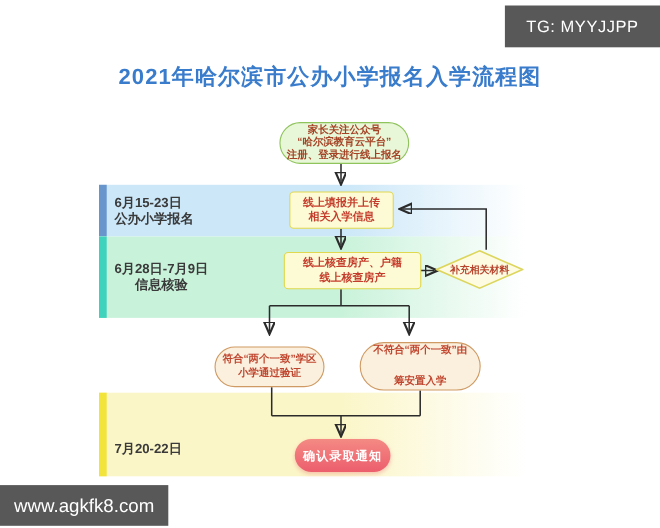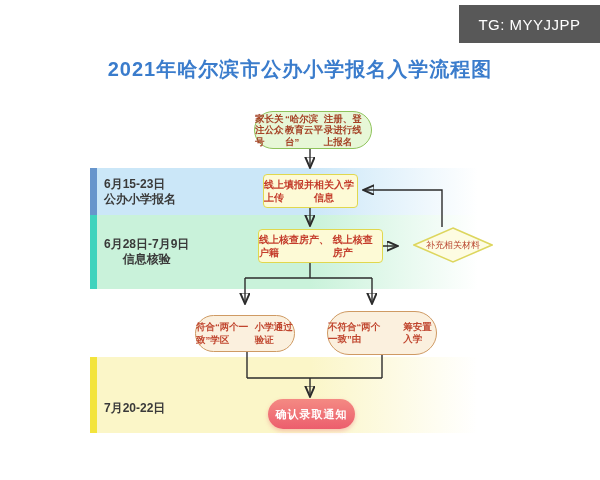--- a/index.html
+++ b/index.html
@@ -27,32 +27,32 @@
   .accent3{background:#f3e43c;}
   .band-text{position:absolute;left:14px;color:#3a3a3a;font-size:12px;font-weight:bold;line-height:15px;}
   .band1 .band-text{top:9px;}
   .band2 .band-text{top:22px;}
   .band3 .band-text{top:44px;}
   
   #connectors{position:absolute;left:0;top:0;z-index:2;}
   #connectors path{fill:none;stroke:#2b2b2b;stroke-width:1.4;}
   
   .node{
-    position:absolute;z-index:3;display:flex;flex-direction:row;
-    align-items:center;justify-content:center;text-align:left;box-sizing:border-box;
+    position:absolute;z-index:3;display:flex;flex-direction:column;
+    align-items:center;justify-content:center;text-align:right;box-sizing:border-box;
   }
   .n-start{left:254px;top:111px;width:118px;height:38px;border-radius:19px;
     background:#e7f7d7;border:1.5px solid #8fc35c;color:#a54226;
     font-size:9.5px;line-height:11.5px;font-weight:bold;}
   .n-process{background:#fdfad6;border:1.5px solid #e0d84e;color:#c43d2c;
     font-size:10px;line-height:13px;font-weight:bold;border-radius:4px;}
   .n-fill{left:263px;top:174px;width:95px;height:34px;}
   .n-verify{left:258px;top:229px;width:125px;height:34px;}
-  .n-diamond{left:413px;top:227px;width:80px;height:36px;color:#b8442e;
-    font-size:9px;font-weight:normal;}
+  .n-diamond{left:396px;top:227px;width:80px;height:36px;color:#b8442e;
+    font-size:9px;font-weight:bold;}
   .n-diamond svg{position:absolute;left:0;top:0;}
   .n-diamond span{position:relative;z-index:1;}
   .n-result{background:#fbf0de;border:1.5px solid #cf9a63;color:#c0452e;
     font-size:9.5px;line-height:12.5px;font-weight:bold;}
   .n-pass{left:195px;top:315px;width:100px;height:37px;border-radius:19px;}
   .n-fail{left:327px;top:311px;width:110px;height:44px;border-radius:22px;gap:16px;}
   .n-confirm{left:268px;top:399px;width:87px;height:30px;border-radius:15px;
     background:linear-gradient(180deg,#f48a83,#ec5e6d);color:#ffffff;
     font-size:11px;font-weight:bold;letter-spacing:1px;
     box-shadow:0 2px 4px rgba(236,94,109,0.35);}
@@ -141,14 +141,15 @@
   <div class="node n-result n-fail">
     <div>不符合“两个一致”由</div>
     <div>筹安置入学</div>
   </div>
 
   <div class="node n-confirm">
     <div>确认录取通知</div>
   </div>
 
   <div class="wm wm-top">TG: MYYJJPP</div>
+  <div class="wm wm-bottom">www.agkfk8.com</div>
 
 </div>
 
 </body></html>

